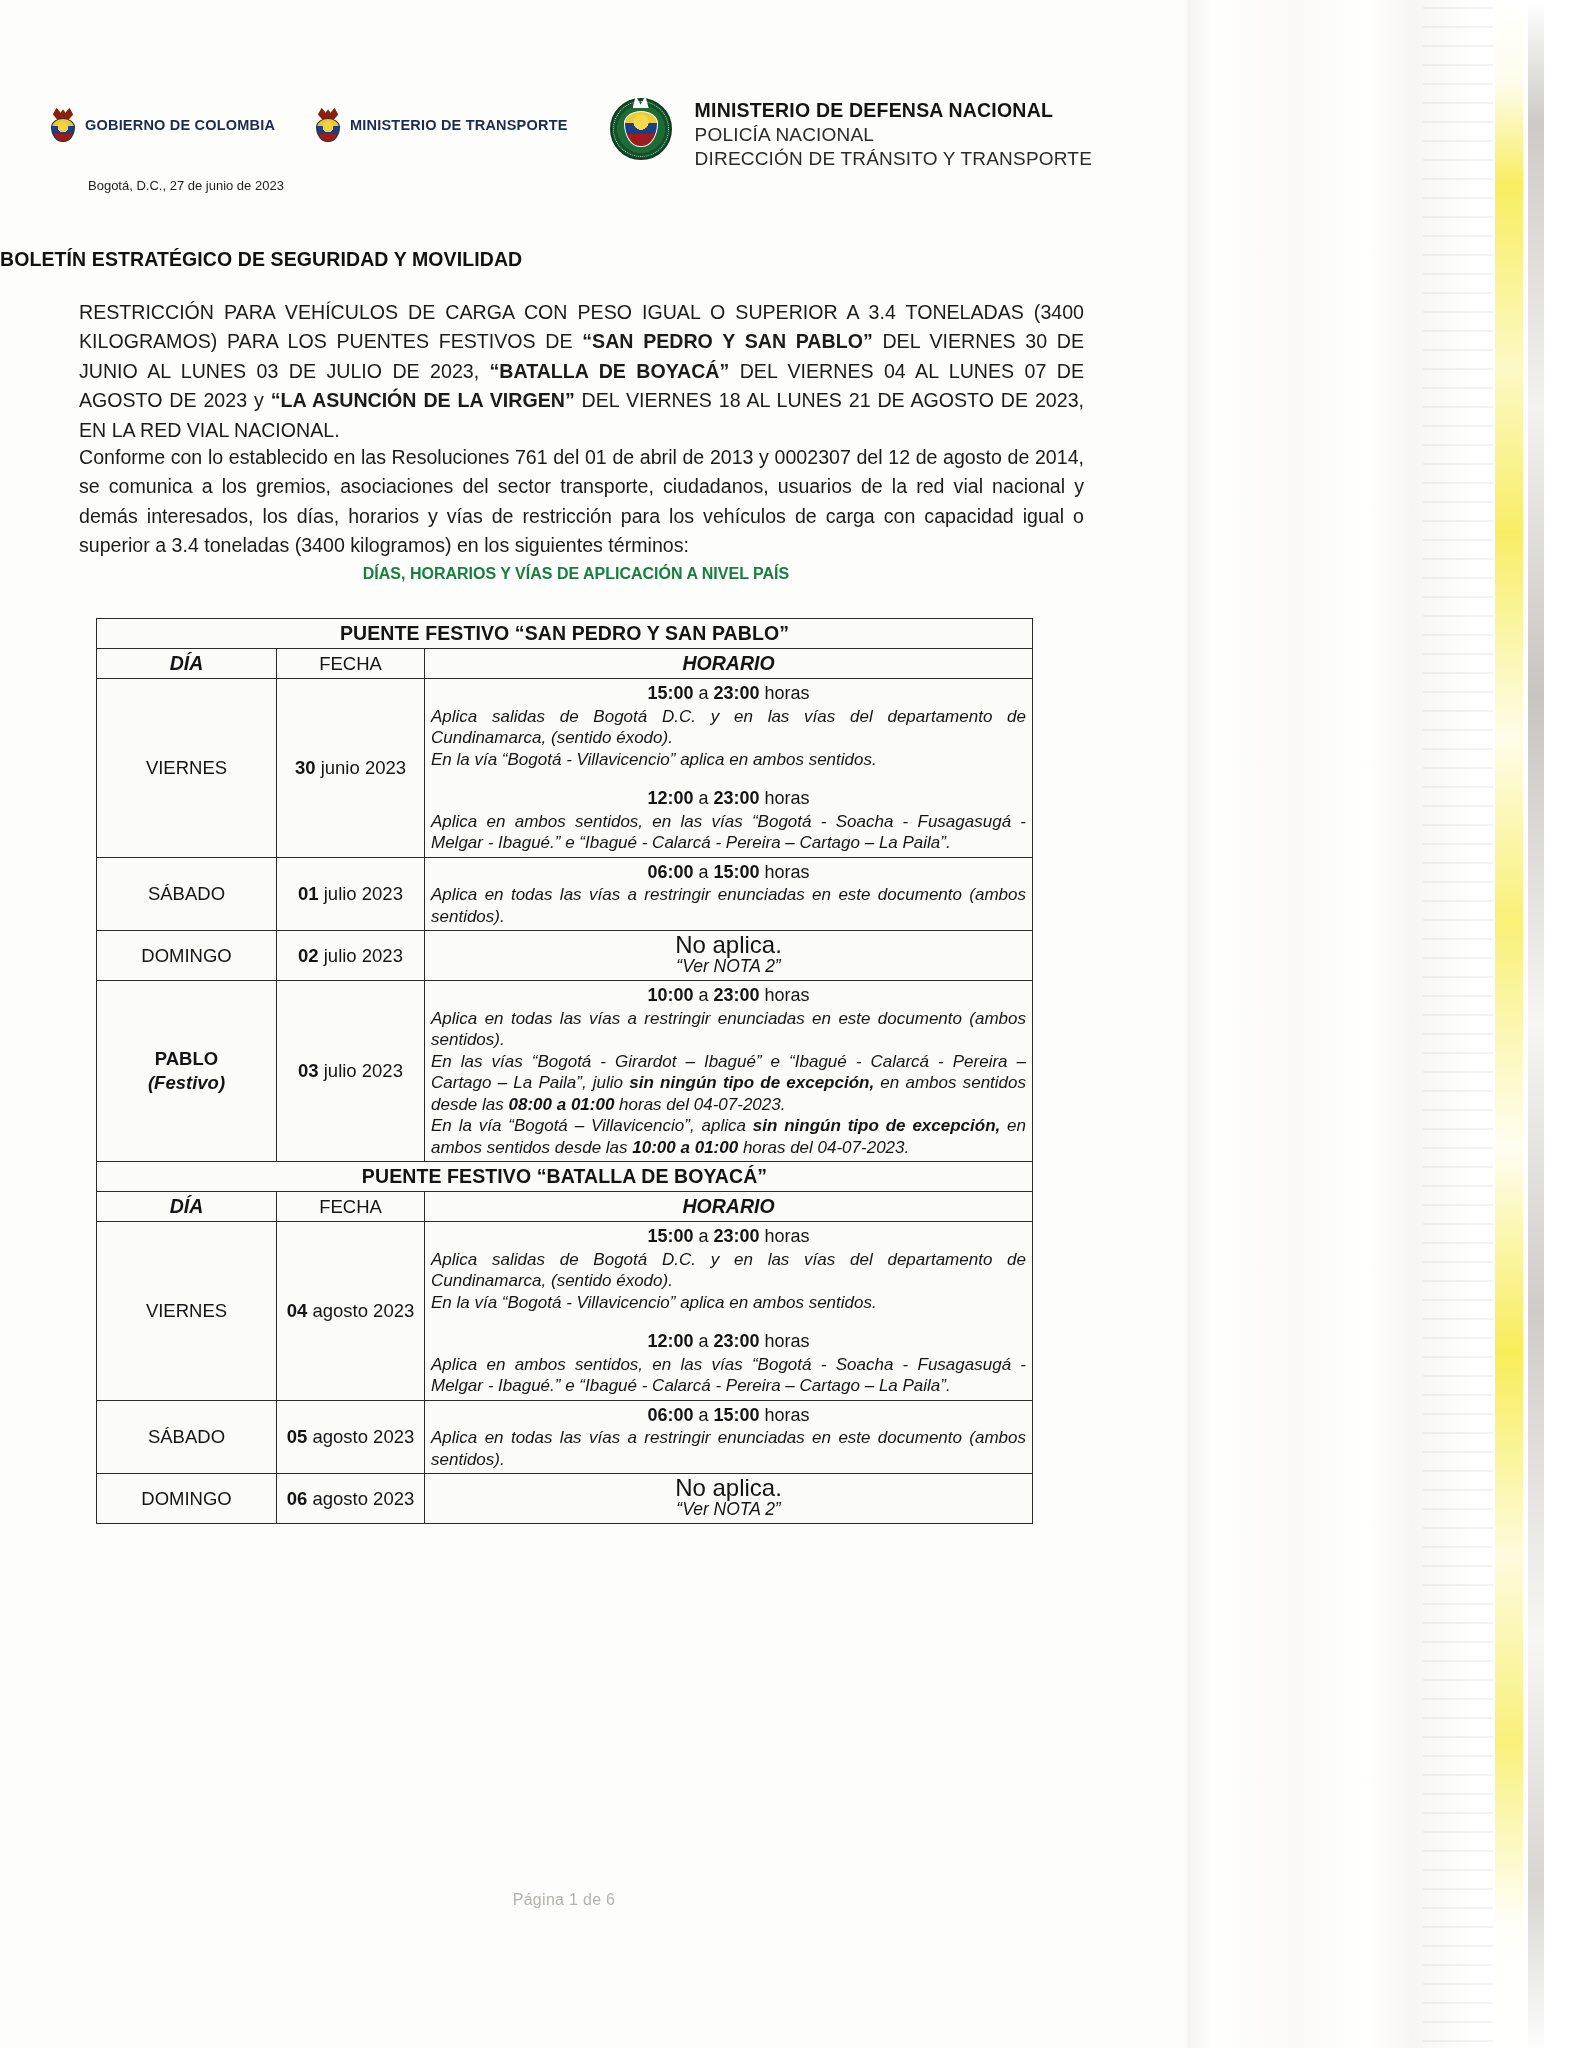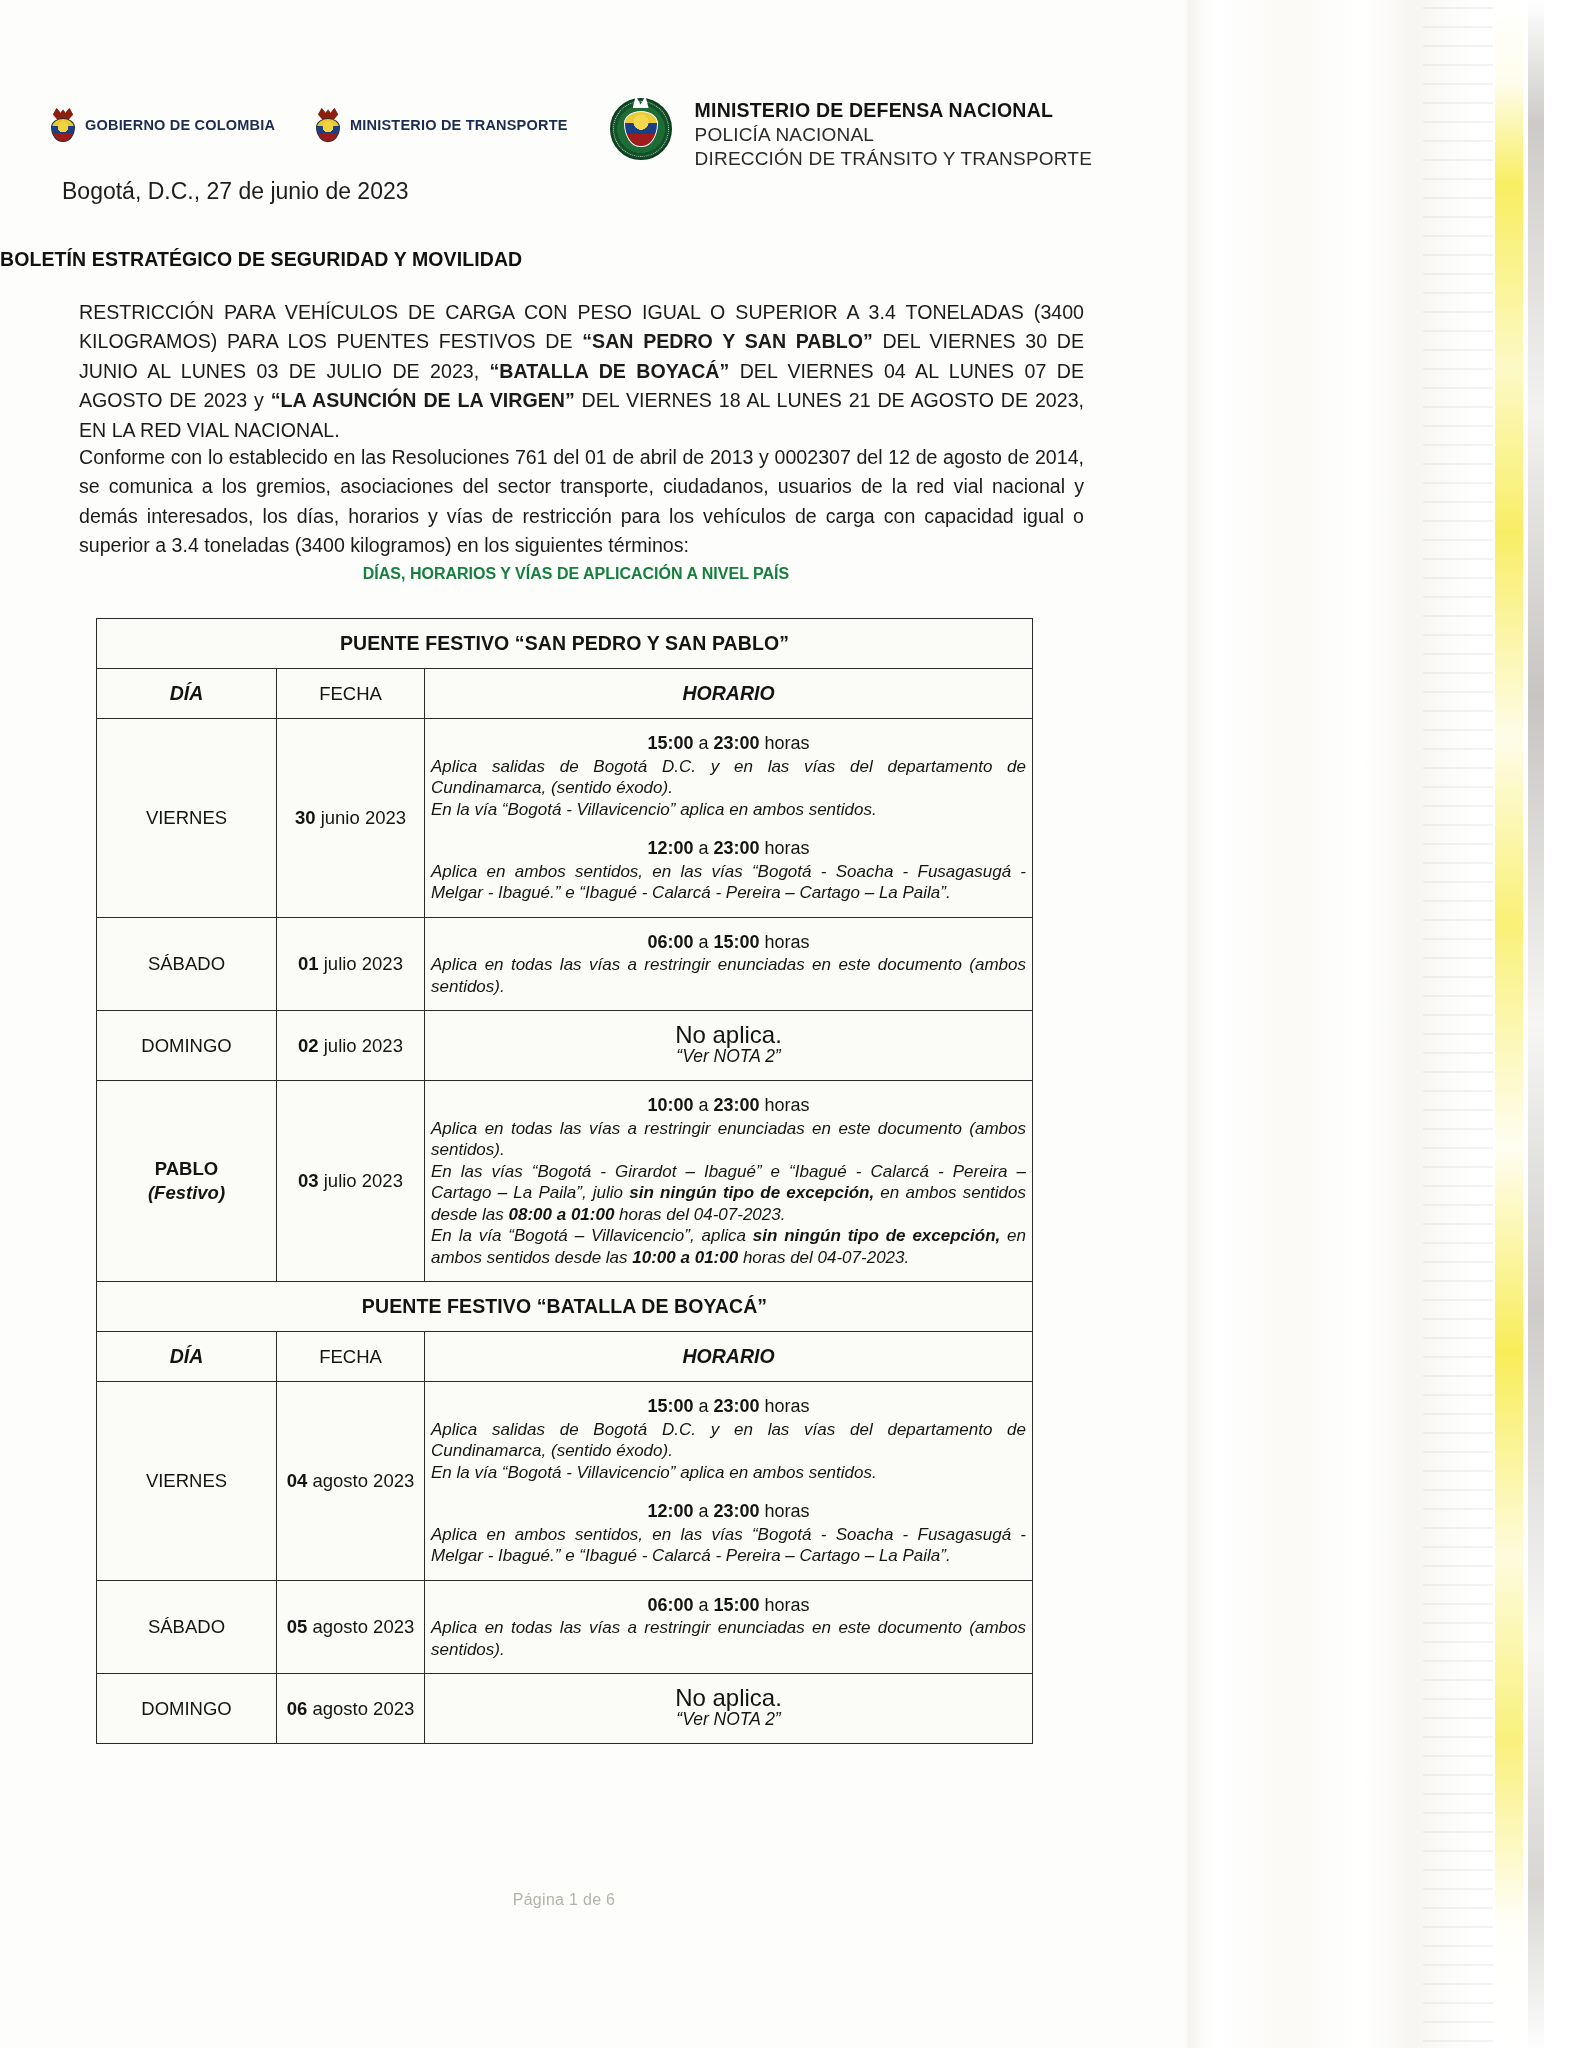--- a/index.html
+++ b/index.html
@@ -219,23 +219,23 @@
   .pl-2, .pl-3 {
     font-size: 19px;
     color: #2a2a2a;
     letter-spacing: 0.2px;
     white-space: nowrap;
   }
 
   
   .city-date {
     position: absolute;
-    left: 62px;
+    left: 88px;
     top: 178px;
-    font-size: 23px;
+    font-size: 13px;
     color: #1d1d1d;
   }
   .bulletin-title {
     position: absolute;
     left: 0;
     top: 248px;
     width: 1122px;
     font-size: 19.5px;
     font-weight: bold;
     letter-spacing: 0.1px;
@@ -283,21 +283,21 @@
     width: 936px;
   }
   table.grid {
     width: 936px;
     border-collapse: collapse;
     table-layout: fixed;
     background: #fbfbf8;
   }
   table.grid td {
     border: 1.3px solid #2a2a2a;
-    padding: 13px 6px;
+    padding: 3px 6px;
     vertical-align: middle;
     color: #141414;
   }
   col.c-dia { width: 180px; }
   col.c-fecha { width: 148px; }
   col.c-hor { width: 608px; }
 
   td.banner {
     text-align: center;
     font-weight: bold;

